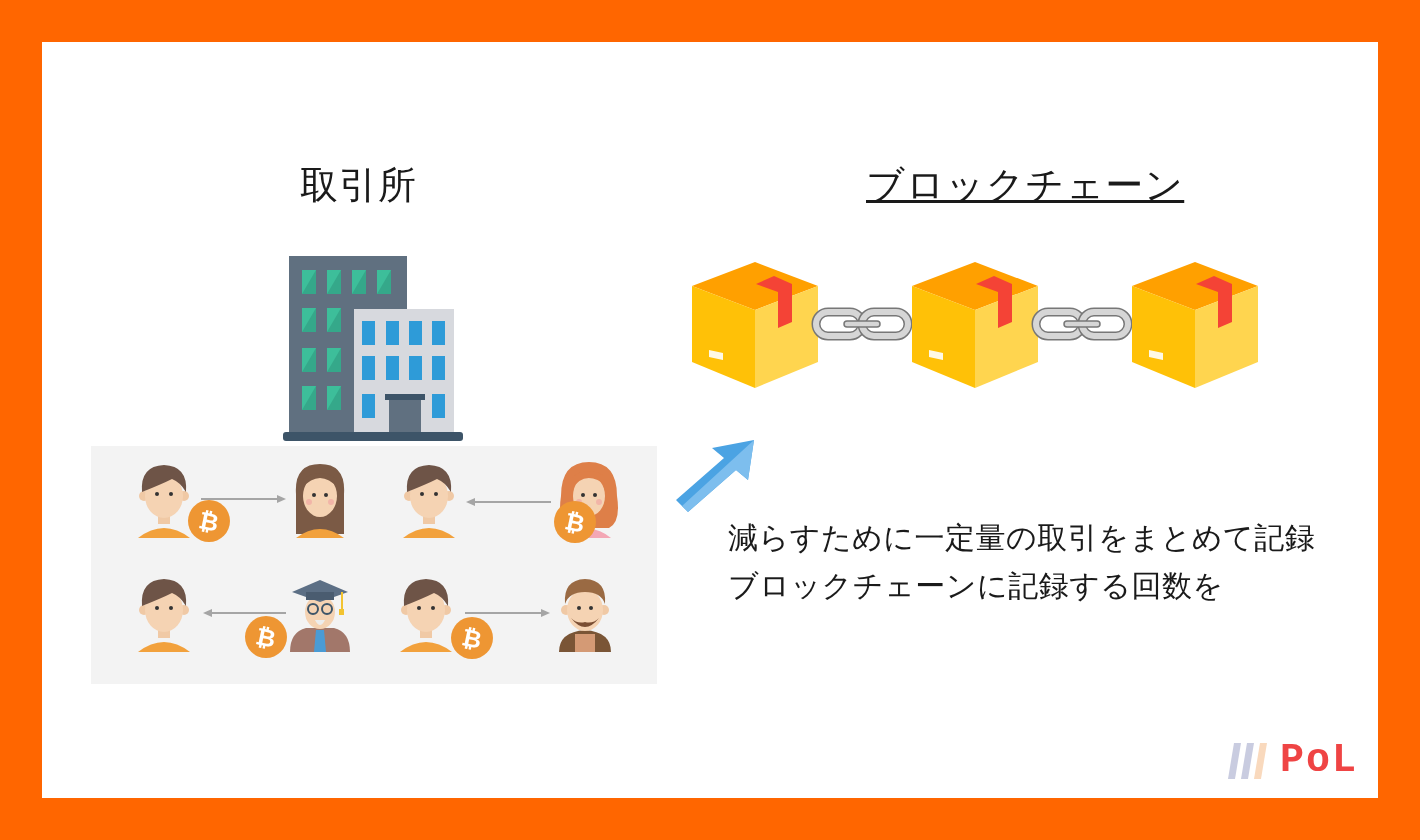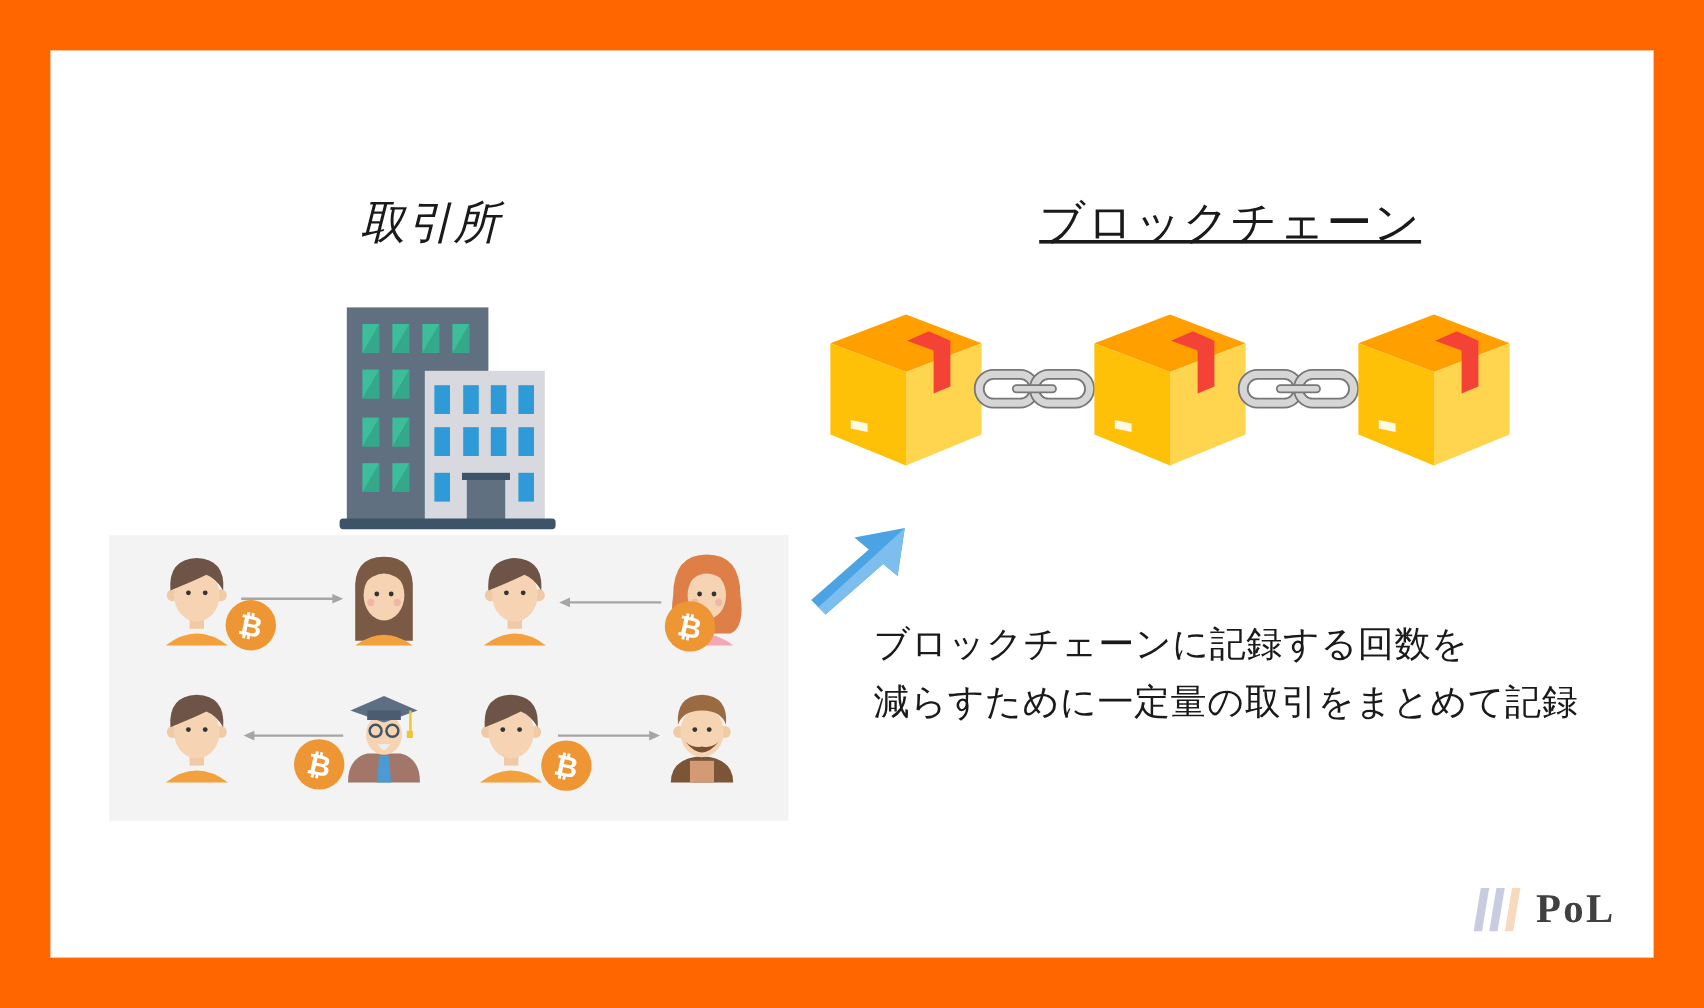--- a/index.html
+++ b/index.html
@@ -3,28 +3,28 @@
 <meta charset="utf-8">
 <style>
   html, body { margin:0; padding:0; }
   body { width:1420px; height:840px; background:#FF6600; position:relative; overflow:hidden;
          font-family:"DejaVu Sans", "Liberation Sans", sans-serif; }
   .canvas { position:absolute; left:42px; top:42px; width:1336px; height:756px; background:#FFFFFF; }
   .abs { position:absolute; }
   .title { font-size:38px; color:#1a1a1a; letter-spacing:1px; white-space:nowrap; }
   .desc { font-size:30px; color:#1a1a1a; line-height:48px; white-space:nowrap; letter-spacing:0.5px; }
   .panel { background:#F3F3F3; }
-  .logo { font-family:Liberation Serif, serif; font-weight:bold; font-size:34px; color:#404040; letter-spacing:2px; }
+  .logo { font-family:Liberation Mono, monospace; font-weight:bold; font-size:40px; color:#ef4444; letter-spacing:2px; }
 </style>
 </head>
 <body>
 
 <div class="canvas">
 
-  <div class="abs title" style="left:258px; top:118px;font-style:italic;">取引所</div>
+  <div class="abs title" style="left:258px; top:118px;">取引所</div>
 
   <svg class="abs" style="left:240px; top:214px;" width="182" height="186" viewBox="0 0 182 186">
     <rect x="7" y="0" width="118" height="178" fill="#607080"></rect>
     <g>
       <rect x="20" y="14" width="14" height="24" fill="#3DBE9A"></rect>
         <rect x="45" y="14" width="14" height="24" fill="#3DBE9A"></rect>
       <rect x="70" y="14" width="14" height="24" fill="#3DBE9A"></rect>
         <rect x="95" y="14" width="14" height="24" fill="#3DBE9A"></rect>
       <rect x="20" y="52" width="14" height="24" fill="#3DBE9A"></rect>
         <rect x="45" y="52" width="14" height="24" fill="#3DBE9A"></rect>
@@ -178,22 +178,22 @@
     <use href="#chain" transform="translate(344,64)"></use>
     <use href="#box" transform="translate(442,2)"></use>
   </svg>
 
   <svg class="abs" style="left:630px; top:396px;" width="86" height="76" viewBox="0 0 86 76">
     <polygon points="4,62 52,20 40,10 82,2 76,42 64,32 16,74" fill="#4BA3E3"></polygon>
     <polygon points="82,2 76,42 64,32 16,74 10,68" fill="#7DBEEE"></polygon>
   </svg>
 
   <div class="abs desc" style="left:686px; top:472px;">
+    <div>減らすために一定量の取引をまとめて記録</div>
     <div>ブロックチェーンに記録する回数を</div>
-    <div>減らすために一定量の取引をまとめて記録</div>
   </div>
 
   <div class="abs" style="left:1186px; top:696px; display:flex; align-items:center;">
     <svg width="44" height="40" viewBox="0 0 44 40">
       <polygon points="6,2 13,2 7,38 0,38" fill="#C9CCE0"></polygon>
       <polygon points="19,2 26,2 20,38 13,38" fill="#C9CCE0"></polygon>
       <polygon points="32,2 39,2 33,38 26,38" fill="#F9D9BD"></polygon>
     </svg>
     <span class="logo" style="margin-left:8px;">PoL</span>
   </div>

